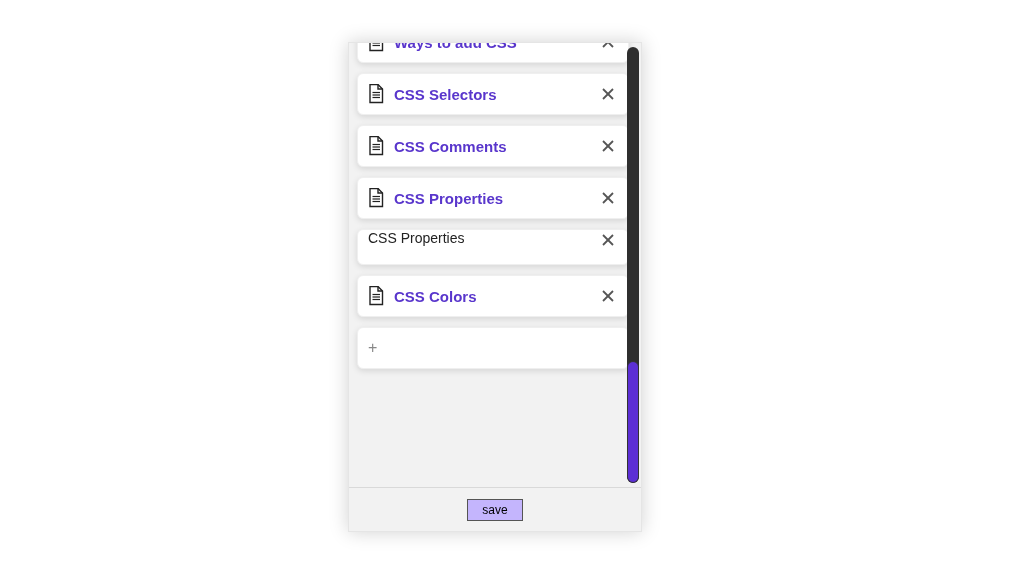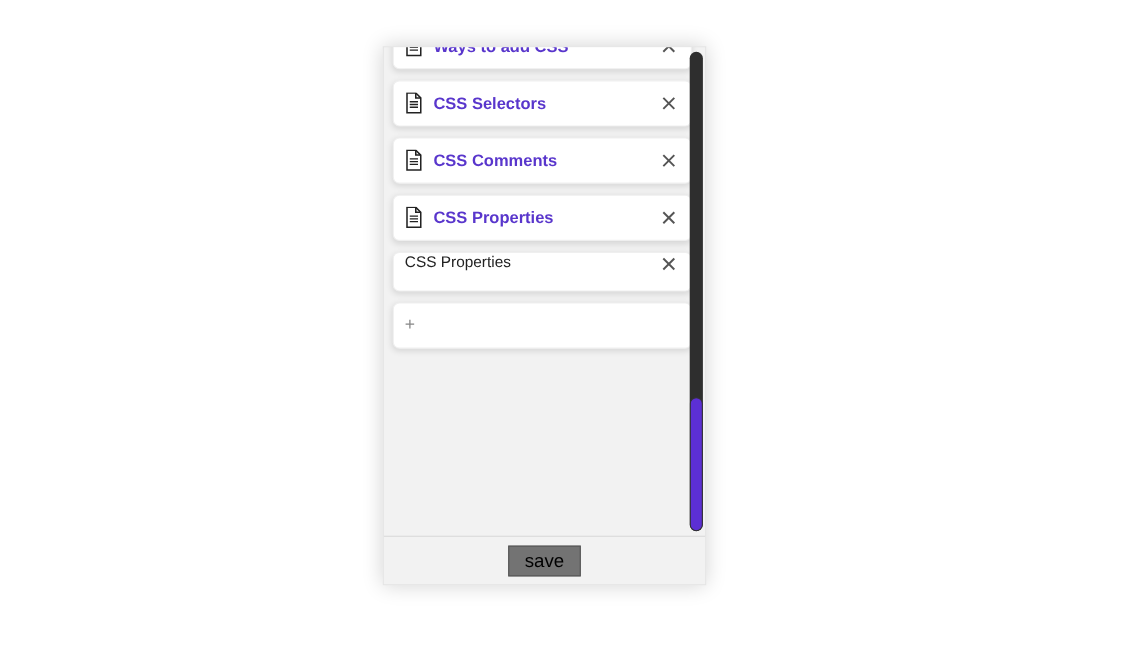--- a/index.html
+++ b/index.html
@@ -124,24 +124,24 @@
     
     .footer {
       border-top: 1px solid #d9d9d9;
       background: #f2f2f2;
       height: 44px;
       display: flex;
       align-items: center;
       justify-content: center;
     }
     .save-btn {
-      background: #737373;
+      background: #c4b5fd;
       border: 1px solid #555;
       padding: 3px 14px;
-      font-size: 17px;
+      font-size: 12px;
       font-family: inherit;
       cursor: pointer;
     }
   </style>
 </head>
 <body>
 
 <div class="panel">
   <div class="scroll-area">
     <div class="items-inner" id="items-inner">
@@ -212,20 +212,38 @@
           <span class="title">CSS Properties</span>
           <span class="close-btn">
             <svg width="14" height="14" viewBox="0 0 14 14">
               <line x1="2" y1="2" x2="12" y2="12" stroke="#555" stroke-width="1.8"></line>
               <line x1="12" y1="2" x2="2" y2="12" stroke="#555" stroke-width="1.8"></line>
             </svg>
           </span>
         </div>
         <div class="section-card">
           <span class="section-title">CSS Properties</span>
+          <span class="close-btn">
+            <svg width="14" height="14" viewBox="0 0 14 14">
+              <line x1="2" y1="2" x2="12" y2="12" stroke="#555" stroke-width="1.8"></line>
+              <line x1="12" y1="2" x2="2" y2="12" stroke="#555" stroke-width="1.8"></line>
+            </svg>
+          </span>
+        </div>
+        <div class="card link-card">
+          <span class="doc-icon">
+            <svg width="16" height="20" viewBox="0 0 16 20">
+              <path d="M2 0.5 H10 L14.5 5 V18.5 H2 Z" fill="none" stroke="#222" stroke-width="1.4"></path>
+              <path d="M10 0.5 V5 H14.5" fill="none" stroke="#222" stroke-width="1.4"></path>
+              <line x1="4.5" y1="8.5" x2="12" y2="8.5" stroke="#222" stroke-width="1.2"></line>
+              <line x1="4.5" y1="11" x2="12" y2="11" stroke="#222" stroke-width="1.2"></line>
+              <line x1="4.5" y1="13.5" x2="12" y2="13.5" stroke="#222" stroke-width="1.2"></line>
+            </svg>
+          </span>
+          <span class="title">CSS Colors</span>
           <span class="close-btn">
             <svg width="14" height="14" viewBox="0 0 14 14">
               <line x1="2" y1="2" x2="12" y2="12" stroke="#555" stroke-width="1.8"></line>
               <line x1="12" y1="2" x2="2" y2="12" stroke="#555" stroke-width="1.8"></line>
             </svg>
           </span>
         </div>
         <div class="add-card">
           <span class="plus">+</span>
         </div>

